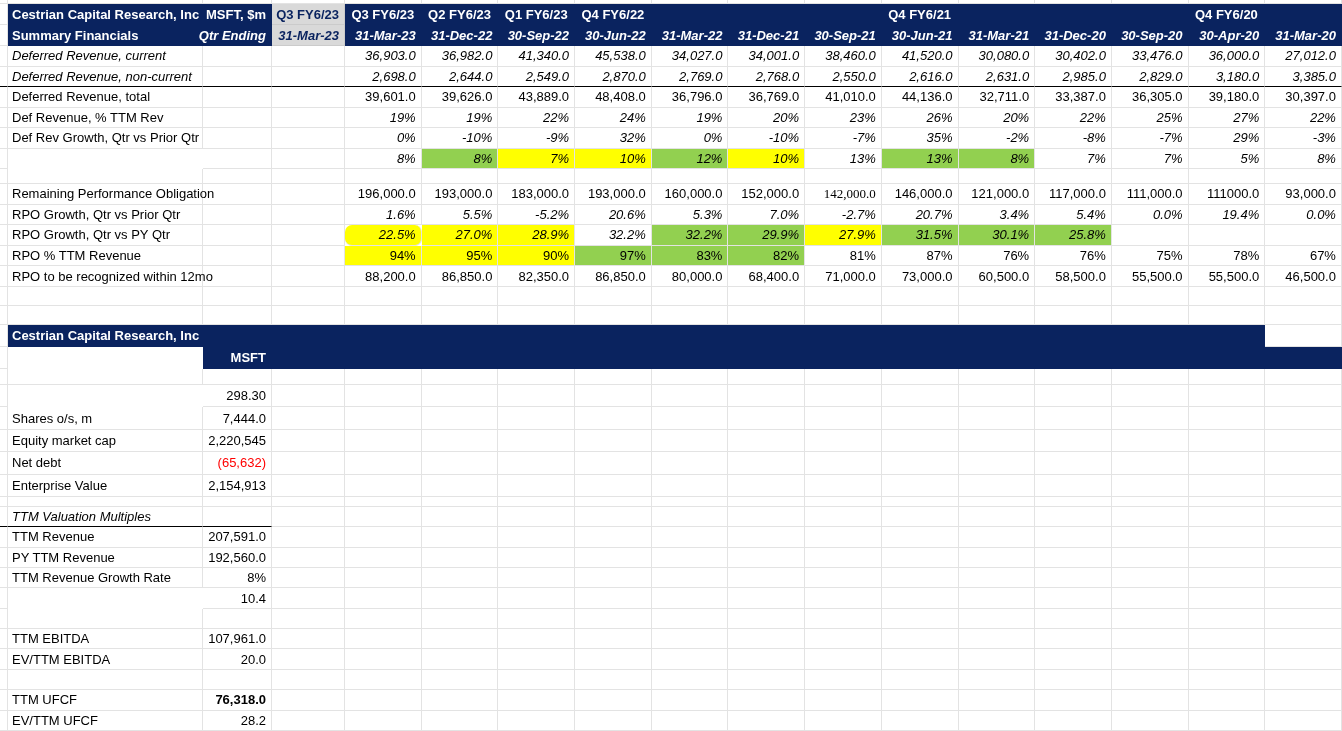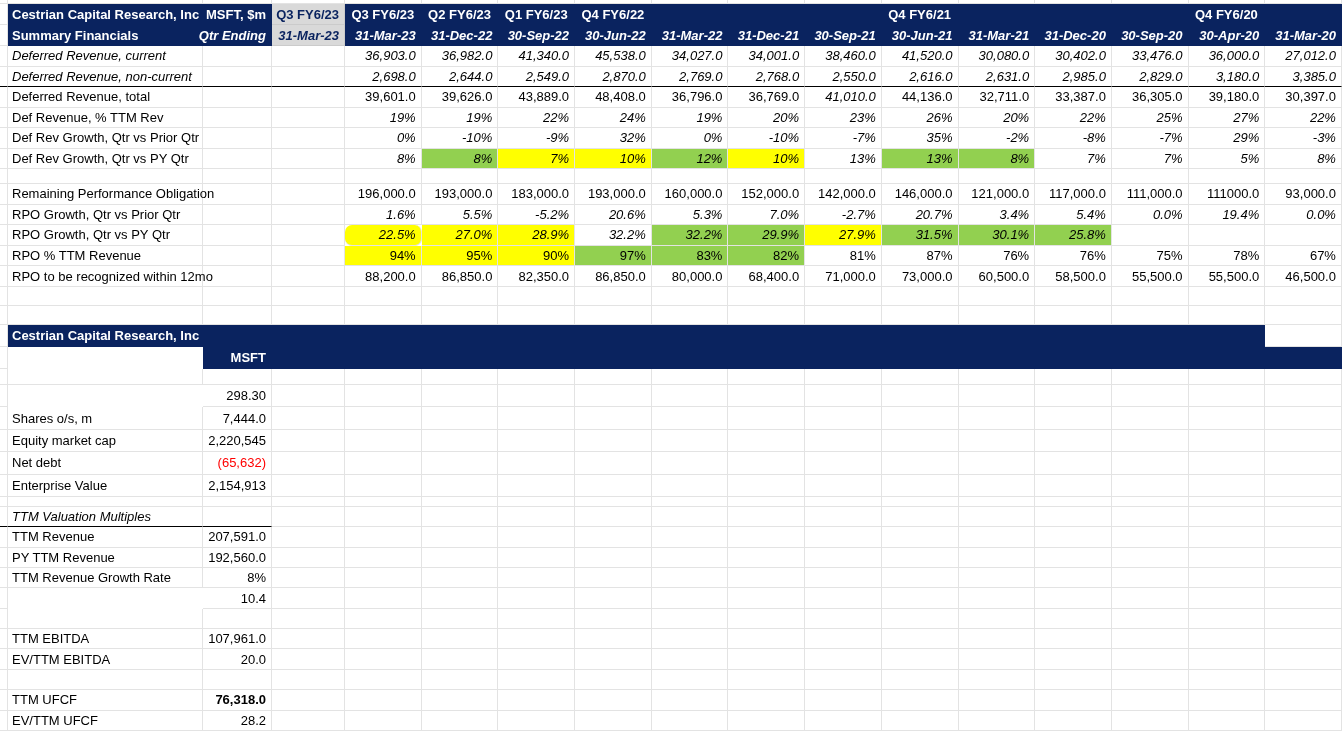--- a/index.html
+++ b/index.html
@@ -122,21 +122,21 @@
       <div class="c" style="grid-area: 6 / 1;"></div>
       <div class="c lbl" style="grid-area: 6 / 2;">Deferred Revenue, total</div>
       <div class="c" style="grid-area: 6 / 3;"></div>
       <div class="c" style="grid-area: 6 / 4;"></div>
       <div class="c num" style="grid-area: 6 / 5;">39,601.0</div>
       <div class="c num" style="grid-area: 6 / 6;">39,626.0</div>
       <div class="c num" style="grid-area: 6 / 7;">43,889.0</div>
       <div class="c num" style="grid-area: 6 / 8;">48,408.0</div>
       <div class="c num" style="grid-area: 6 / 9;">36,796.0</div>
       <div class="c num" style="grid-area: 6 / 10;">36,769.0</div>
-      <div class="c num" style="grid-area: 6 / 11; font-style: italic;">41,010.0</div>
+      <div class="c num" style="grid-area: 6 / 11;">41,010.0</div>
       <div class="c num" style="grid-area: 6 / 12;">44,136.0</div>
       <div class="c num" style="grid-area: 6 / 13;">32,711.0</div>
       <div class="c num" style="grid-area: 6 / 14;">33,387.0</div>
       <div class="c num" style="grid-area: 6 / 15;">36,305.0</div>
       <div class="c num" style="grid-area: 6 / 16;">39,180.0</div>
       <div class="c num" style="grid-area: 6 / 17;">30,397.0</div>
       <div class="c" style="grid-area: 7 / 1;"></div>
       <div class="c lbl" style="grid-area: 7 / 2;">Def Revenue, % TTM Rev</div>
       <div class="c" style="grid-area: 7 / 3;"></div>
       <div class="c" style="grid-area: 7 / 4;"></div>
@@ -164,21 +164,20 @@
       <div class="c num it" style="grid-area: 8 / 9;">0%</div>
       <div class="c num it" style="grid-area: 8 / 10;">-10%</div>
       <div class="c num it" style="grid-area: 8 / 11;">-7%</div>
       <div class="c num it" style="grid-area: 8 / 12;">35%</div>
       <div class="c num it" style="grid-area: 8 / 13;">-2%</div>
       <div class="c num it" style="grid-area: 8 / 14;">-8%</div>
       <div class="c num it" style="grid-area: 8 / 15;">-7%</div>
       <div class="c num it" style="grid-area: 8 / 16;">29%</div>
       <div class="c num it" style="grid-area: 8 / 17;">-3%</div>
       <div class="c" style="grid-area: 9 / 1;"></div>
-      <div class="c lbl" style="grid-area: 9 / 2;">Def Rev Growth, Qtr vs PY Qtr</div>
       <div class="c" style="grid-area: 9 / 3;"></div>
       <div class="c" style="grid-area: 9 / 4;"></div>
       <div class="c num it" style="grid-area: 9 / 5;">8%</div>
       <div class="c num it g" style="grid-area: 9 / 6;">8%</div>
       <div class="c num it y" style="grid-area: 9 / 7;">7%</div>
       <div class="c num it y" style="grid-area: 9 / 8;">10%</div>
       <div class="c num it g" style="grid-area: 9 / 9;">12%</div>
       <div class="c num it y" style="grid-area: 9 / 10;">10%</div>
       <div class="c num it" style="grid-area: 9 / 11;">13%</div>
       <div class="c num it g" style="grid-area: 9 / 12;">13%</div>
@@ -207,21 +206,21 @@
       <div class="c" style="grid-area: 11 / 1;"></div>
       <div class="c lbl" style="grid-area: 11 / 2;">Remaining Performance Obligation</div>
       <div class="c" style="grid-area: 11 / 3;"></div>
       <div class="c" style="grid-area: 11 / 4;"></div>
       <div class="c num" style="grid-area: 11 / 5;">196,000.0</div>
       <div class="c num" style="grid-area: 11 / 6;">193,000.0</div>
       <div class="c num" style="grid-area: 11 / 7;">183,000.0</div>
       <div class="c num" style="grid-area: 11 / 8;">193,000.0</div>
       <div class="c num" style="grid-area: 11 / 9;">160,000.0</div>
       <div class="c num" style="grid-area: 11 / 10;">152,000.0</div>
-      <div class="c num" style="grid-area: 11 / 11;">142,000.0</div>
+      <div class="c num" style="grid-area: 11 / 11; font-family: Liberation Serif, serif;">142,000.0</div>
       <div class="c num" style="grid-area: 11 / 12;">146,000.0</div>
       <div class="c num" style="grid-area: 11 / 13;">121,000.0</div>
       <div class="c num" style="grid-area: 11 / 14;">117,000.0</div>
       <div class="c num" style="grid-area: 11 / 15;">111,000.0</div>
       <div class="c num" style="grid-area: 11 / 16;">111000.0</div>
       <div class="c num" style="grid-area: 11 / 17;">93,000.0</div>
       <div class="c" style="grid-area: 12 / 1;"></div>
       <div class="c lbl" style="grid-area: 12 / 2;">RPO Growth, Qtr vs Prior Qtr</div>
       <div class="c" style="grid-area: 12 / 3;"></div>
       <div class="c" style="grid-area: 12 / 4;"></div>

